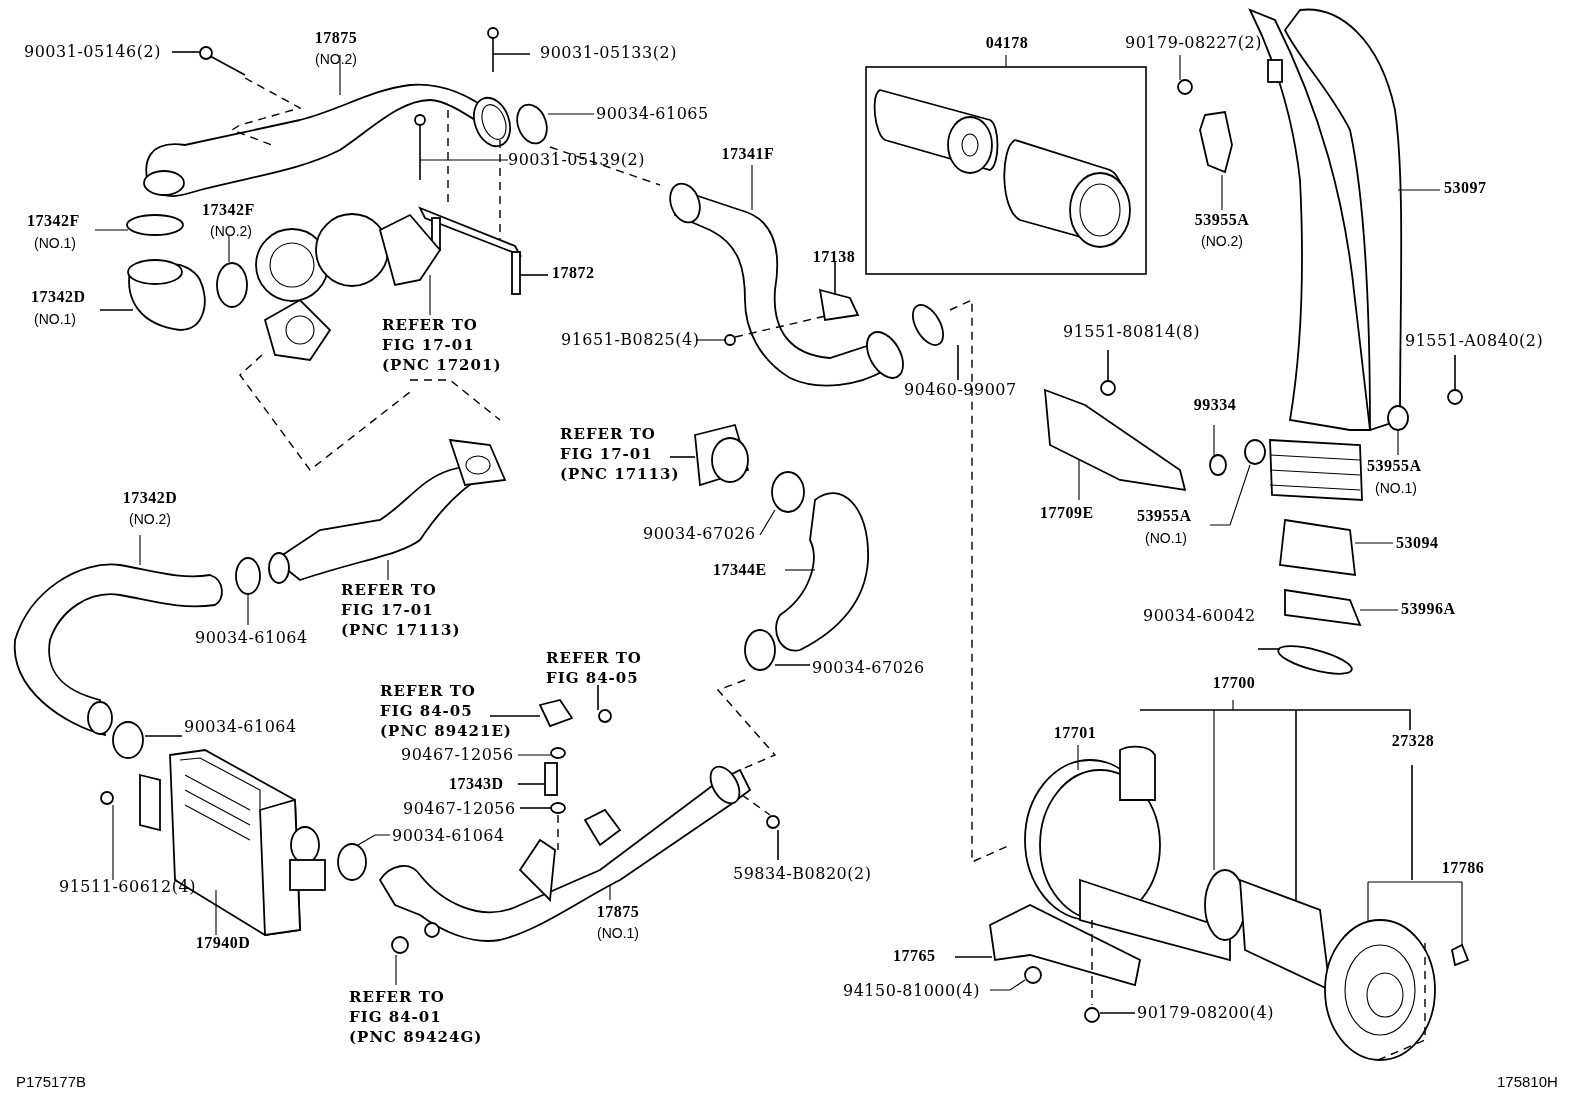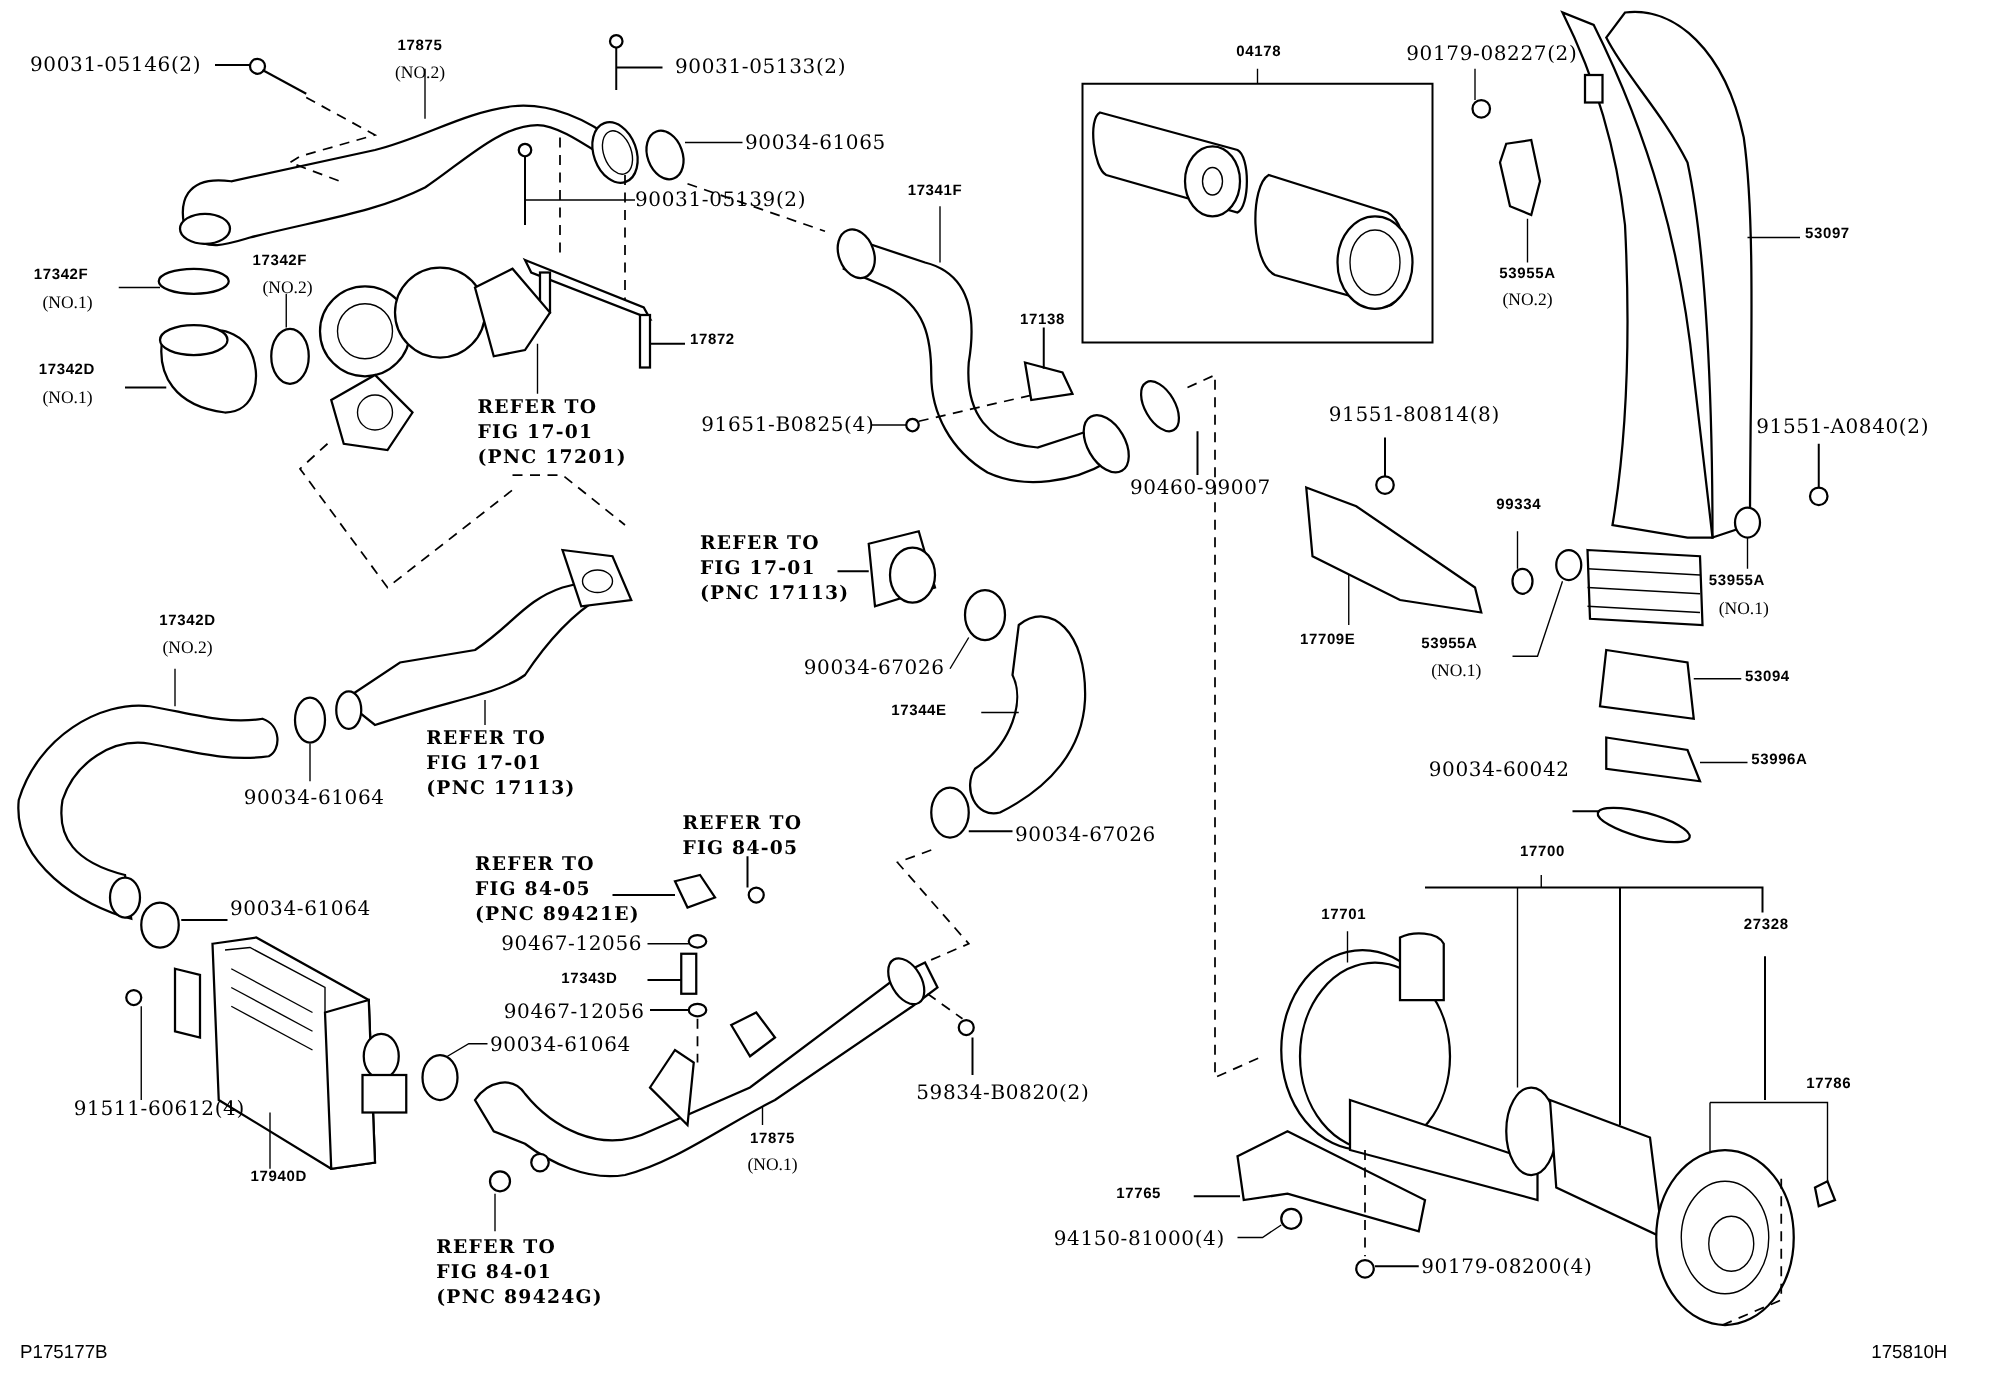--- a/index.html
+++ b/index.html
@@ -1,22 +1,22 @@
 <!DOCTYPE html>
 <html><head>
   <meta charset="utf-8">
   <style>
     html, body { margin: 0; padding: 0; background: #ffffff; }
     body { width: 1592px; height: 1099px; position: relative; overflow: hidden;
            font-family: "DejaVu Sans Mono", "Liberation Mono", monospace; color: #000; }
     #diagram { position: absolute; left: 0; top: 0; width: 1592px; height: 1099px; }
     .lbl { position: absolute; white-space: nowrap; line-height: 1; color: #000; }
     .pn { font-family: "DejaVu Serif", "Liberation Serif", serif; font-weight: normal; font-size: 16px; letter-spacing: 0.5px; }
-    .pn-lg { font-family: Liberation Sans, sans-serif; font-weight: bold; font-size: 12px; letter-spacing: 0.5px; }
-    .sub { font-family: Liberation Serif, serif; font-size: 14px; }
+    .pn-lg { font-family: Liberation Serif, serif; font-weight: bold; font-size: 16px; letter-spacing: 0.5px; }
+    .sub { font-family: Liberation Sans, sans-serif; font-size: 14px; }
     .ref { font-family: "DejaVu Serif", "Liberation Serif", serif; font-weight: bold; font-size: 15px; letter-spacing: 1px; line-height: 1.32; }
     .code { font-family: "Liberation Sans", sans-serif; font-size: 15px; }
     .center { transform: translateX(-50%); text-align: center; }
     svg .ln { stroke: #000; stroke-width: 1.6; fill: none; }
     svg .thin { stroke: #000; stroke-width: 1.1; fill: none; }
     svg .dash { stroke: #000; stroke-width: 1.4; fill: none; stroke-dasharray: 8 6; }
     svg .part { stroke: #000; stroke-width: 1.8; fill: #fff; }
   </style>
 </head>
 <body>

